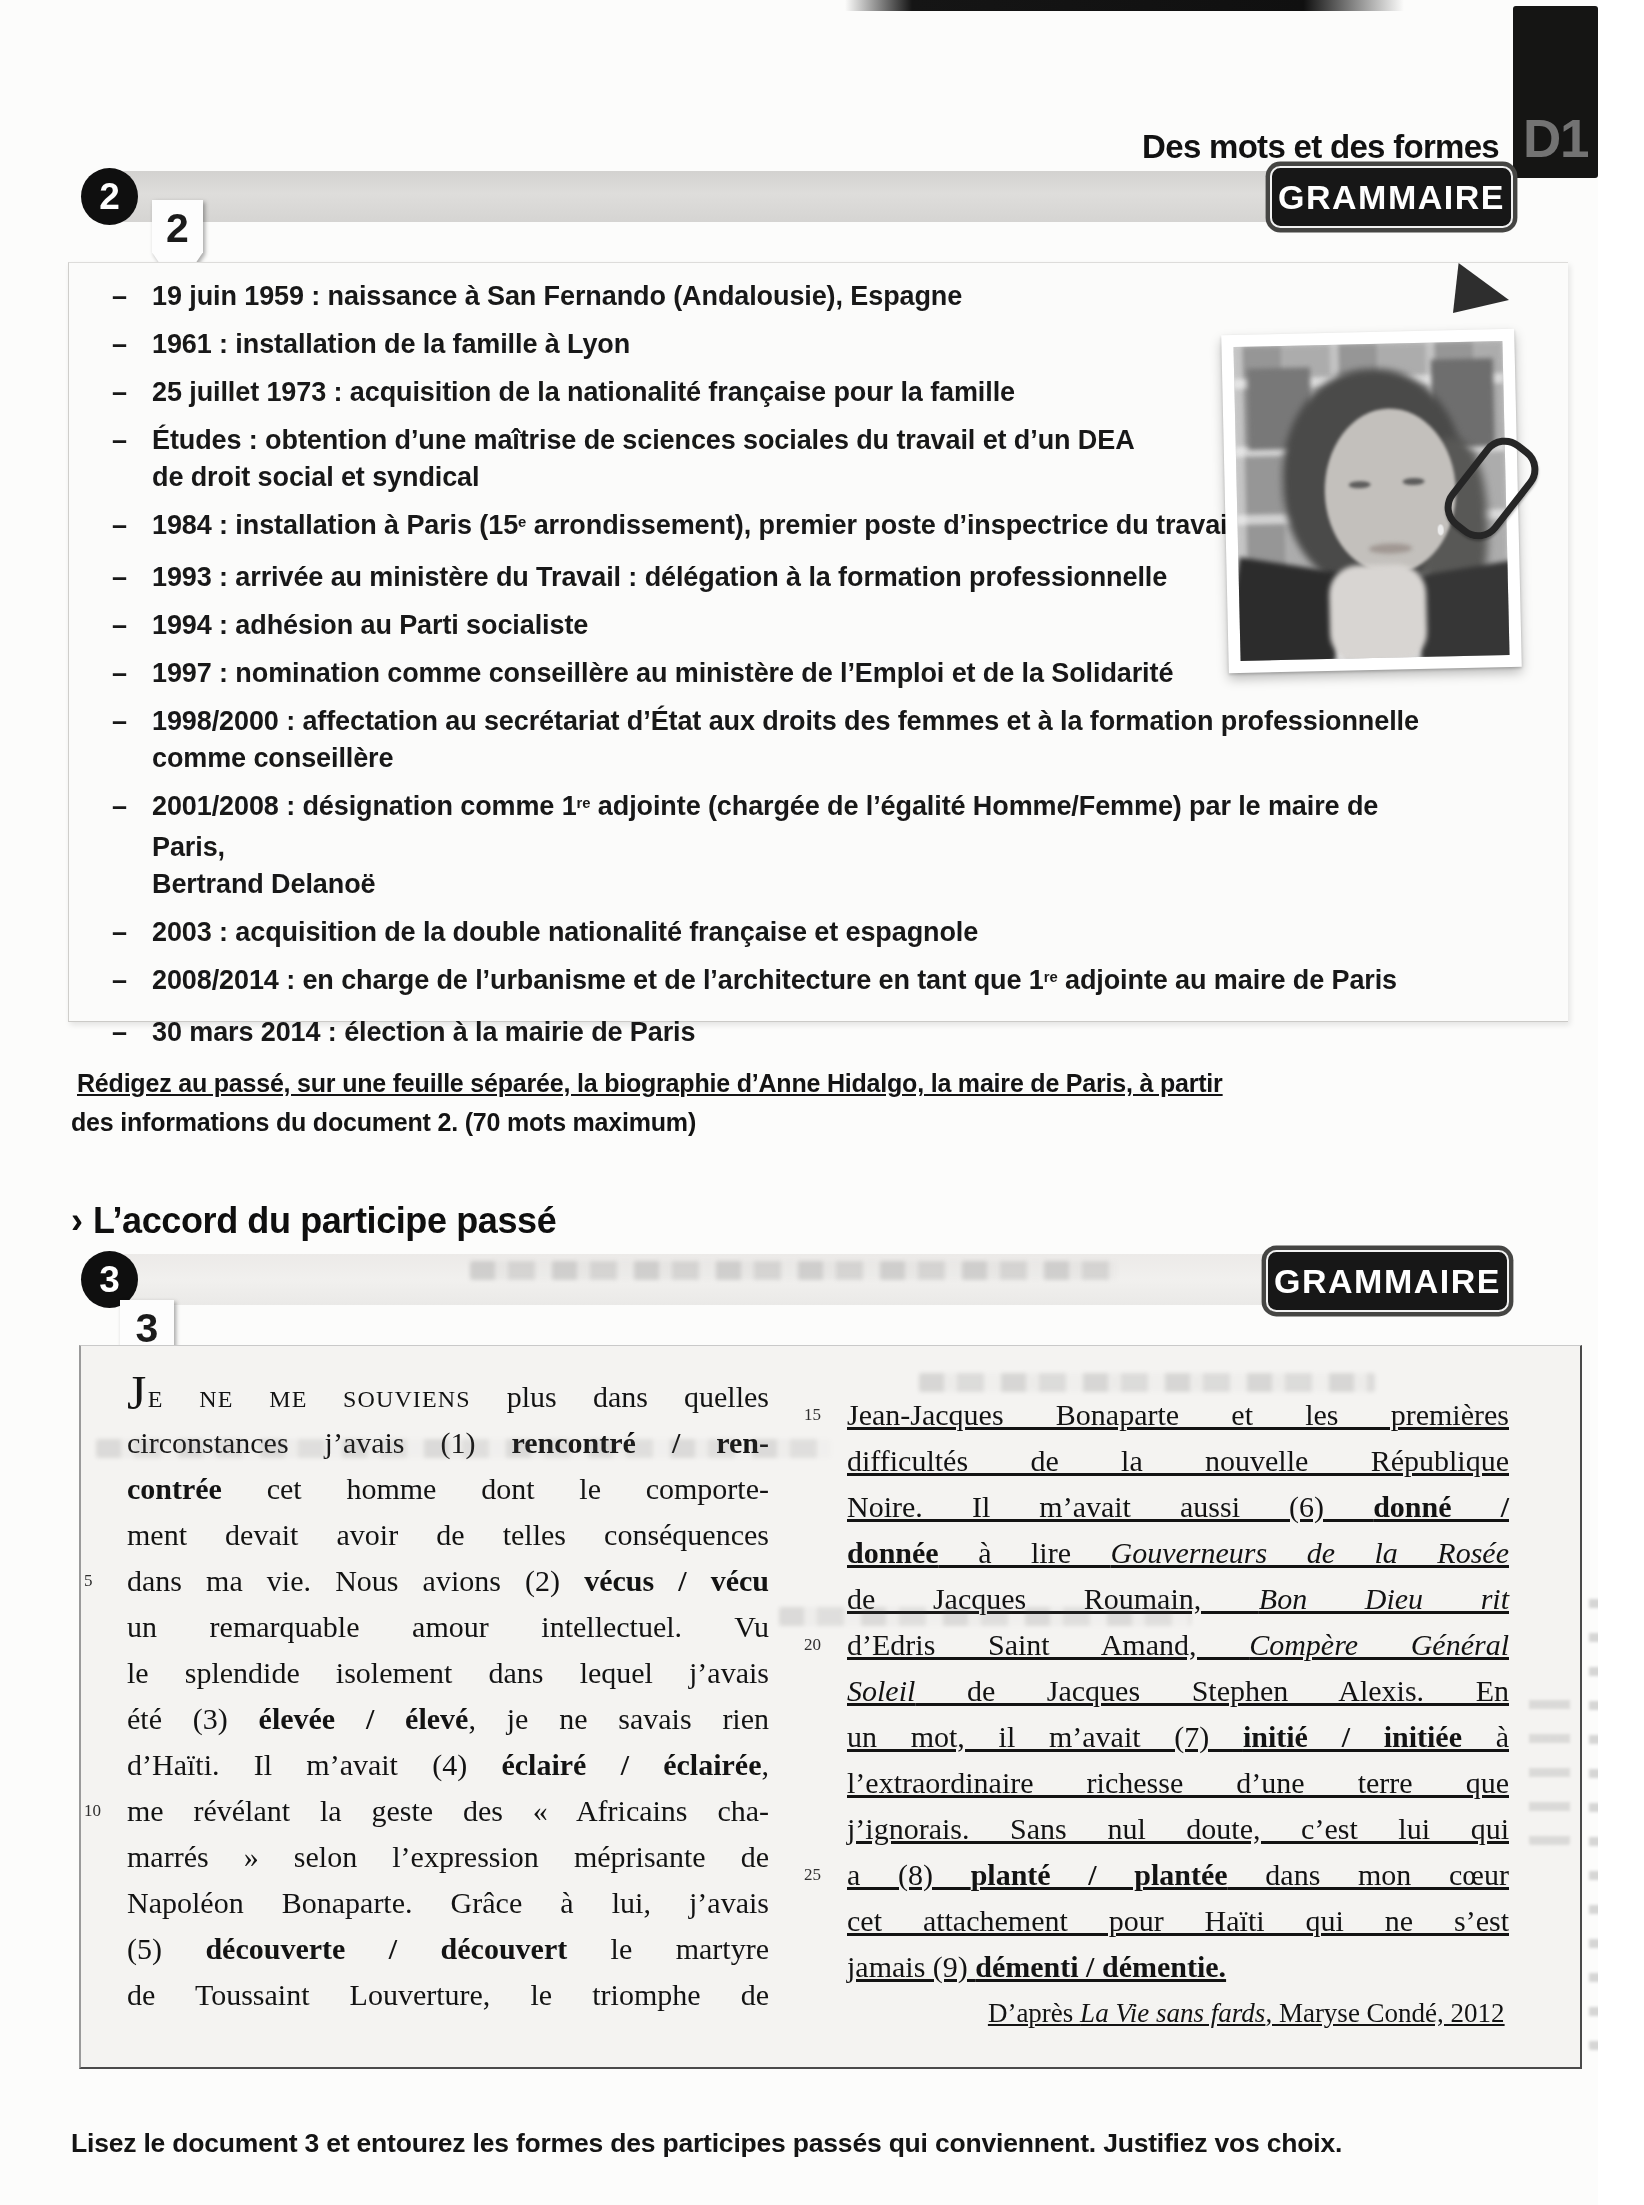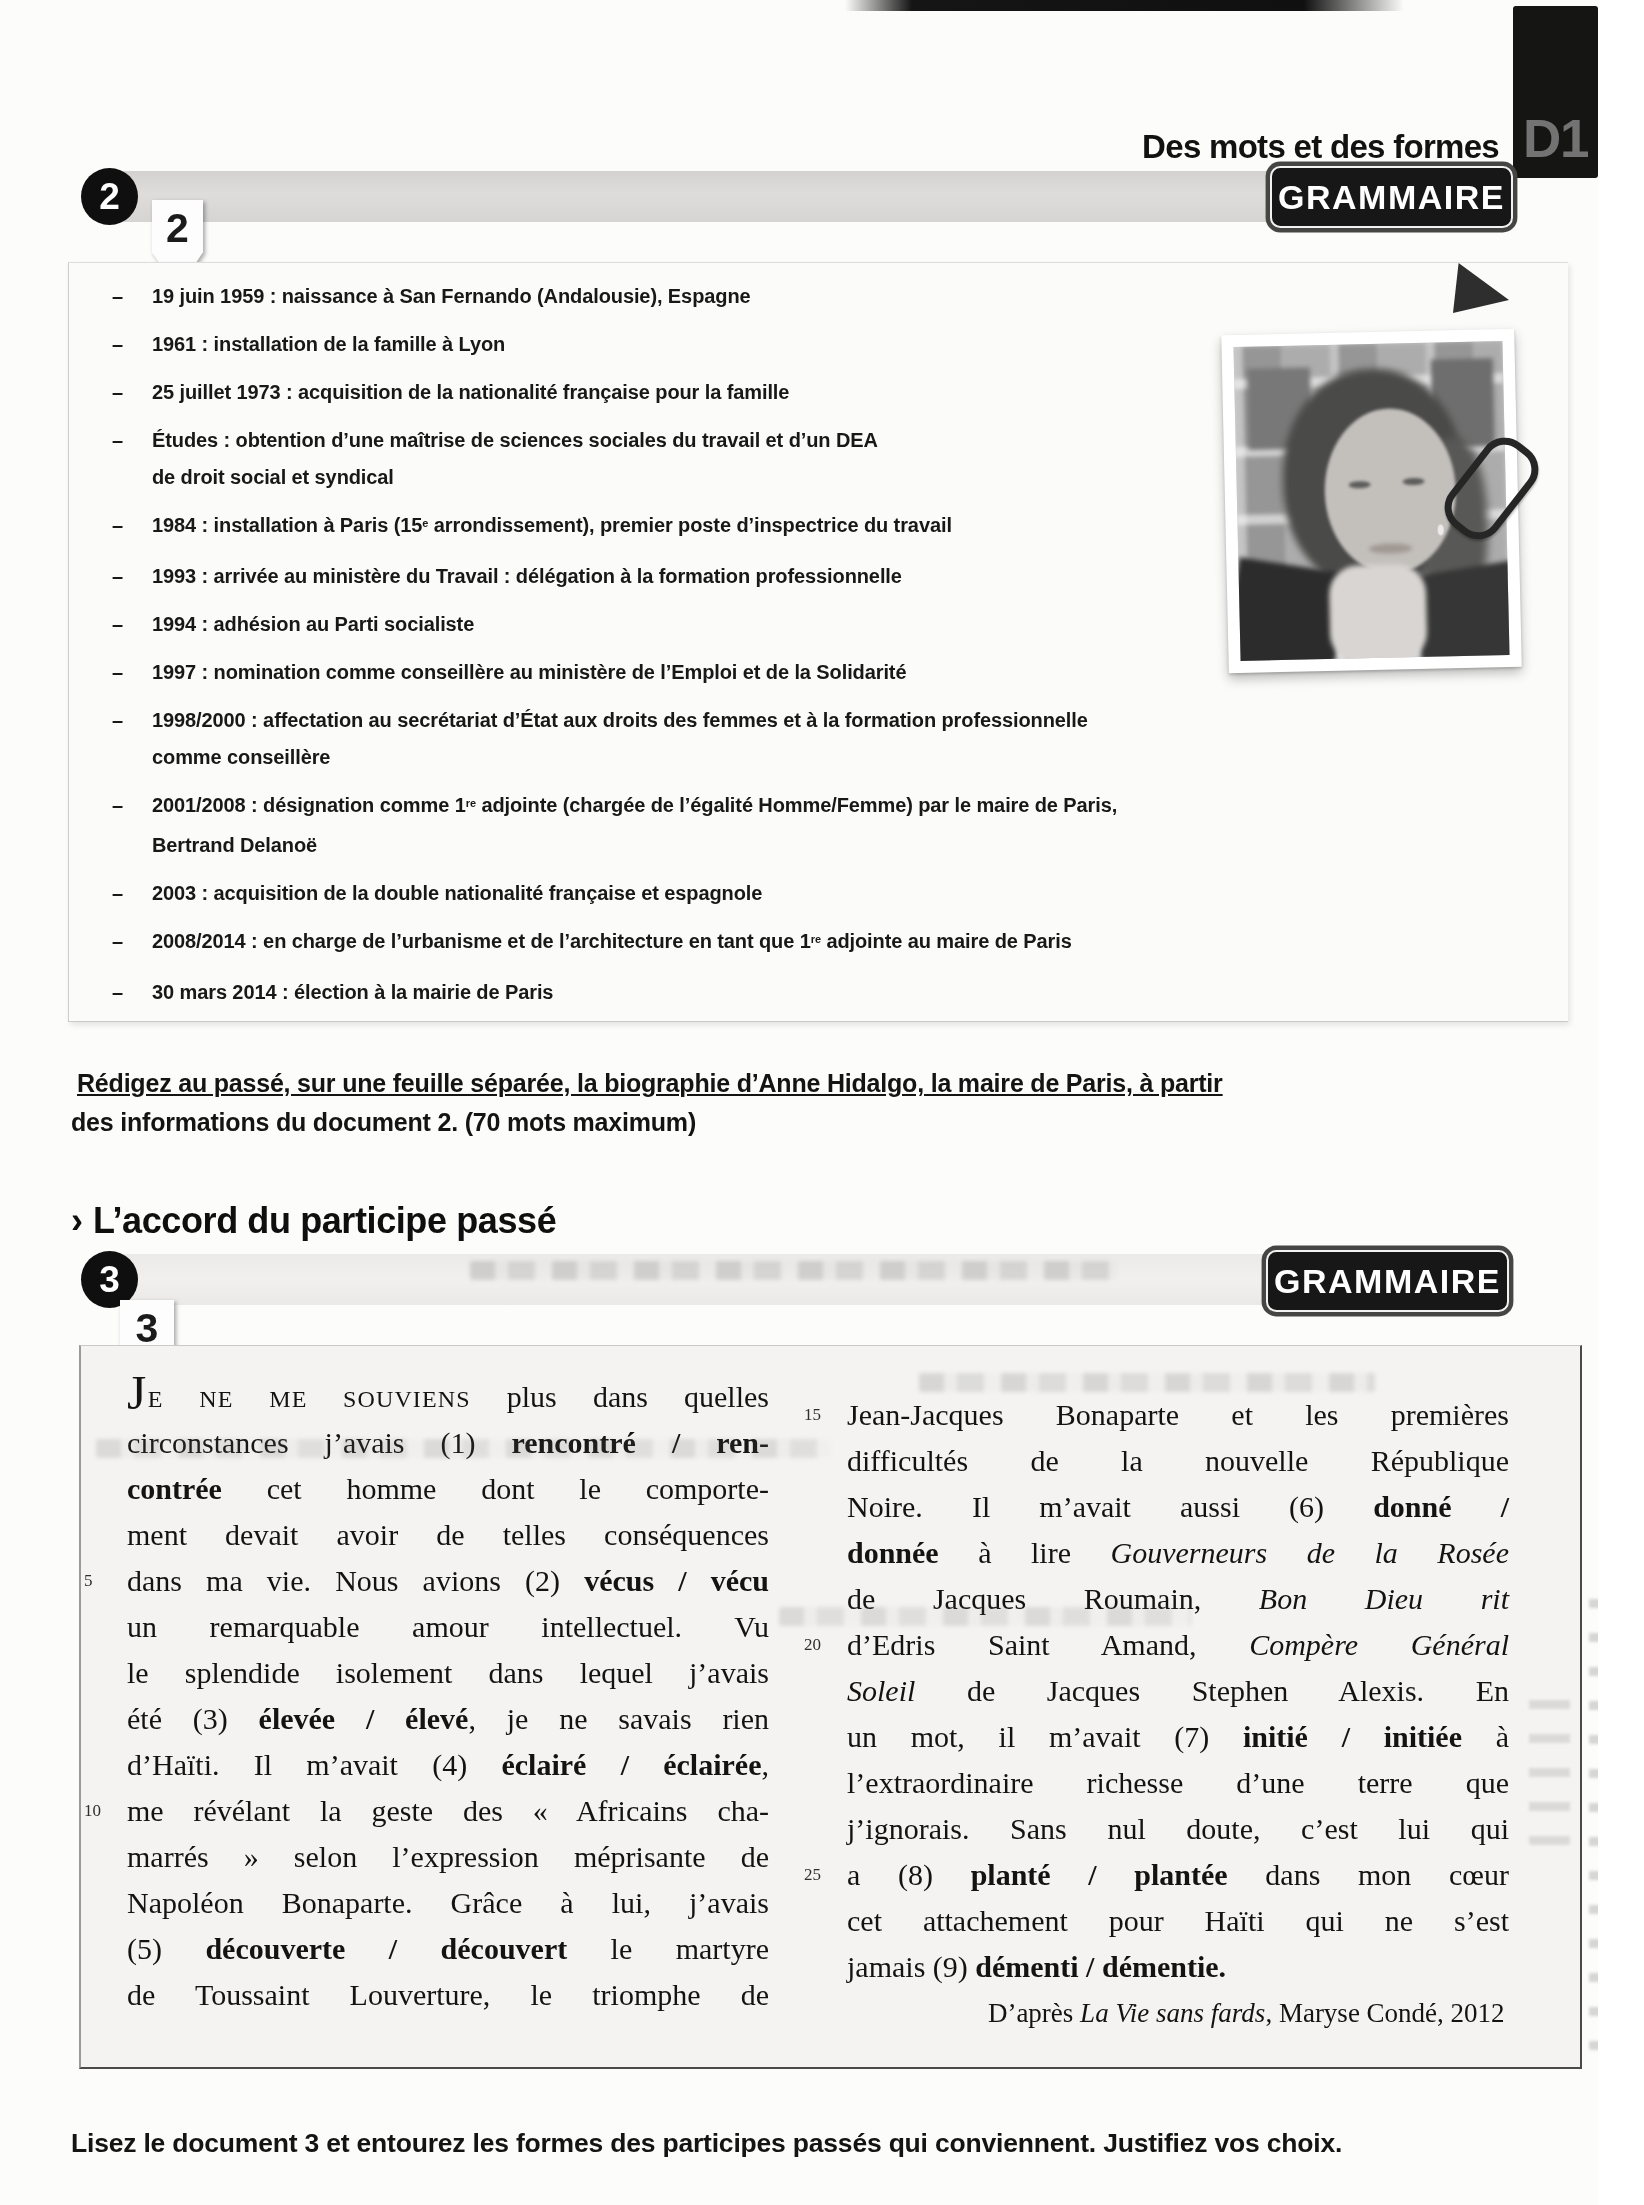--- a/index.html
+++ b/index.html
@@ -26,21 +26,21 @@
     border-radius:10.3px;font-size:34px;font-weight:bold;letter-spacing:1.5px;box-sizing:border-box;}
   .doc-tab-wrap{filter:drop-shadow(2.2px 2.9px 2.2px rgba(0,0,0,.35));}
   .doc-tab{width:100%;height:100%;background:#fdfdfd;
     clip-path:polygon(0 0,100% 0,100% 58%,50% 100%,0 58%);
     text-align:center;font-size:41px;font-weight:bold;color:#1b1b1b;line-height:57px;}
 
   
   #timeline-card{left:68px;top:262px;width:1500px;height:760px;background:#fbfbfa;
     border-left:1.5px solid #cfcecb;border-bottom:1.5px solid #cbcac7;border-top:0.7px solid #dddcda;
     box-shadow:1.5px 2.9px 5.9px rgba(0,0,0,.10);box-sizing:border-box;padding-top:14.7px;}
-  .tl-entry{font-size:20px;line-height:37px;font-weight:bold;color:#181818;letter-spacing:-0.1px;
+  .tl-entry{font-size:27px;line-height:37px;font-weight:bold;color:#181818;letter-spacing:-0.1px;
     padding-left:83px;text-indent:-40px;margin-bottom:11px;padding-right:110px;}
   .tl-entry .dash{display:inline-block;width:40px;text-indent:0;}
   .sup{font-size:.55em;position:relative;top:-.45em;}
 
   #dog-ear{left:1453px;top:263px;width:56px;height:50px;background:#2e2e2e;
     clip-path:polygon(10% 0,100% 74%,0 100%);}
 
   
   #photo{left:1225px;top:332px;width:293px;height:338px;background:#fff;
     transform:rotate(-1.3deg);box-shadow:0 5.9px 11.8px rgba(0,0,0,.25),0 1.5px 2.9px rgba(0,0,0,.2);
@@ -71,21 +71,21 @@
   .instr{font-size:25px;font-weight:bold;letter-spacing:-0.2px;color:#141414;line-height:38px;}
   #section-heading{left:71px;top:1200px;font-size:36px;font-weight:bold;color:#0f0f0f;letter-spacing:-0.4px;}
   #section-heading .marker{margin-right:10.3px;}
 
   
   #doc3-card{left:79px;top:1345px;width:1503px;height:724px;background:#f4f3f1;
     border-right:2.2px solid #4a4a4a;border-bottom:2.2px solid #4a4a4a;border-left:2.2px solid #9a9a9a;
     border-top:0.7px solid #c9c9c9;box-sizing:border-box;}
   .col{position:absolute;font-family:"Liberation Serif",serif;color:#131313;}
   #col-left{left:46px;top:28px;width:642px;}
-  #col-right{left:766px;top:46px;width:662px;}
+  #col-right{left:766px;top:46px;width:662px;text-decoration:underline;}
   .line{position:relative;height:46px;line-height:46px;font-size:30px;
     text-align:justify;text-align-last:justify;}
   .line.noJust{text-align:left;text-align-last:left;}
   .line.attrib{text-align:right;text-align-last:right;font-size:27px;padding-right:4.4px;}
   .linenum{position:absolute;left:-43px;top:0;width:32px;text-align:right;
     font-size:17px;line-height:46px;color:#2e2e2e;font-family:"Liberation Serif",serif;}
   .b{font-weight:bold;}
   .i{font-style:italic;}
   .caps{font-size:.8em;letter-spacing:1.1px;}
   .dropJ{font-size:1.65em;line-height:0;position:relative;top:2.2px;margin-right:1.5px;font-weight:500;}

